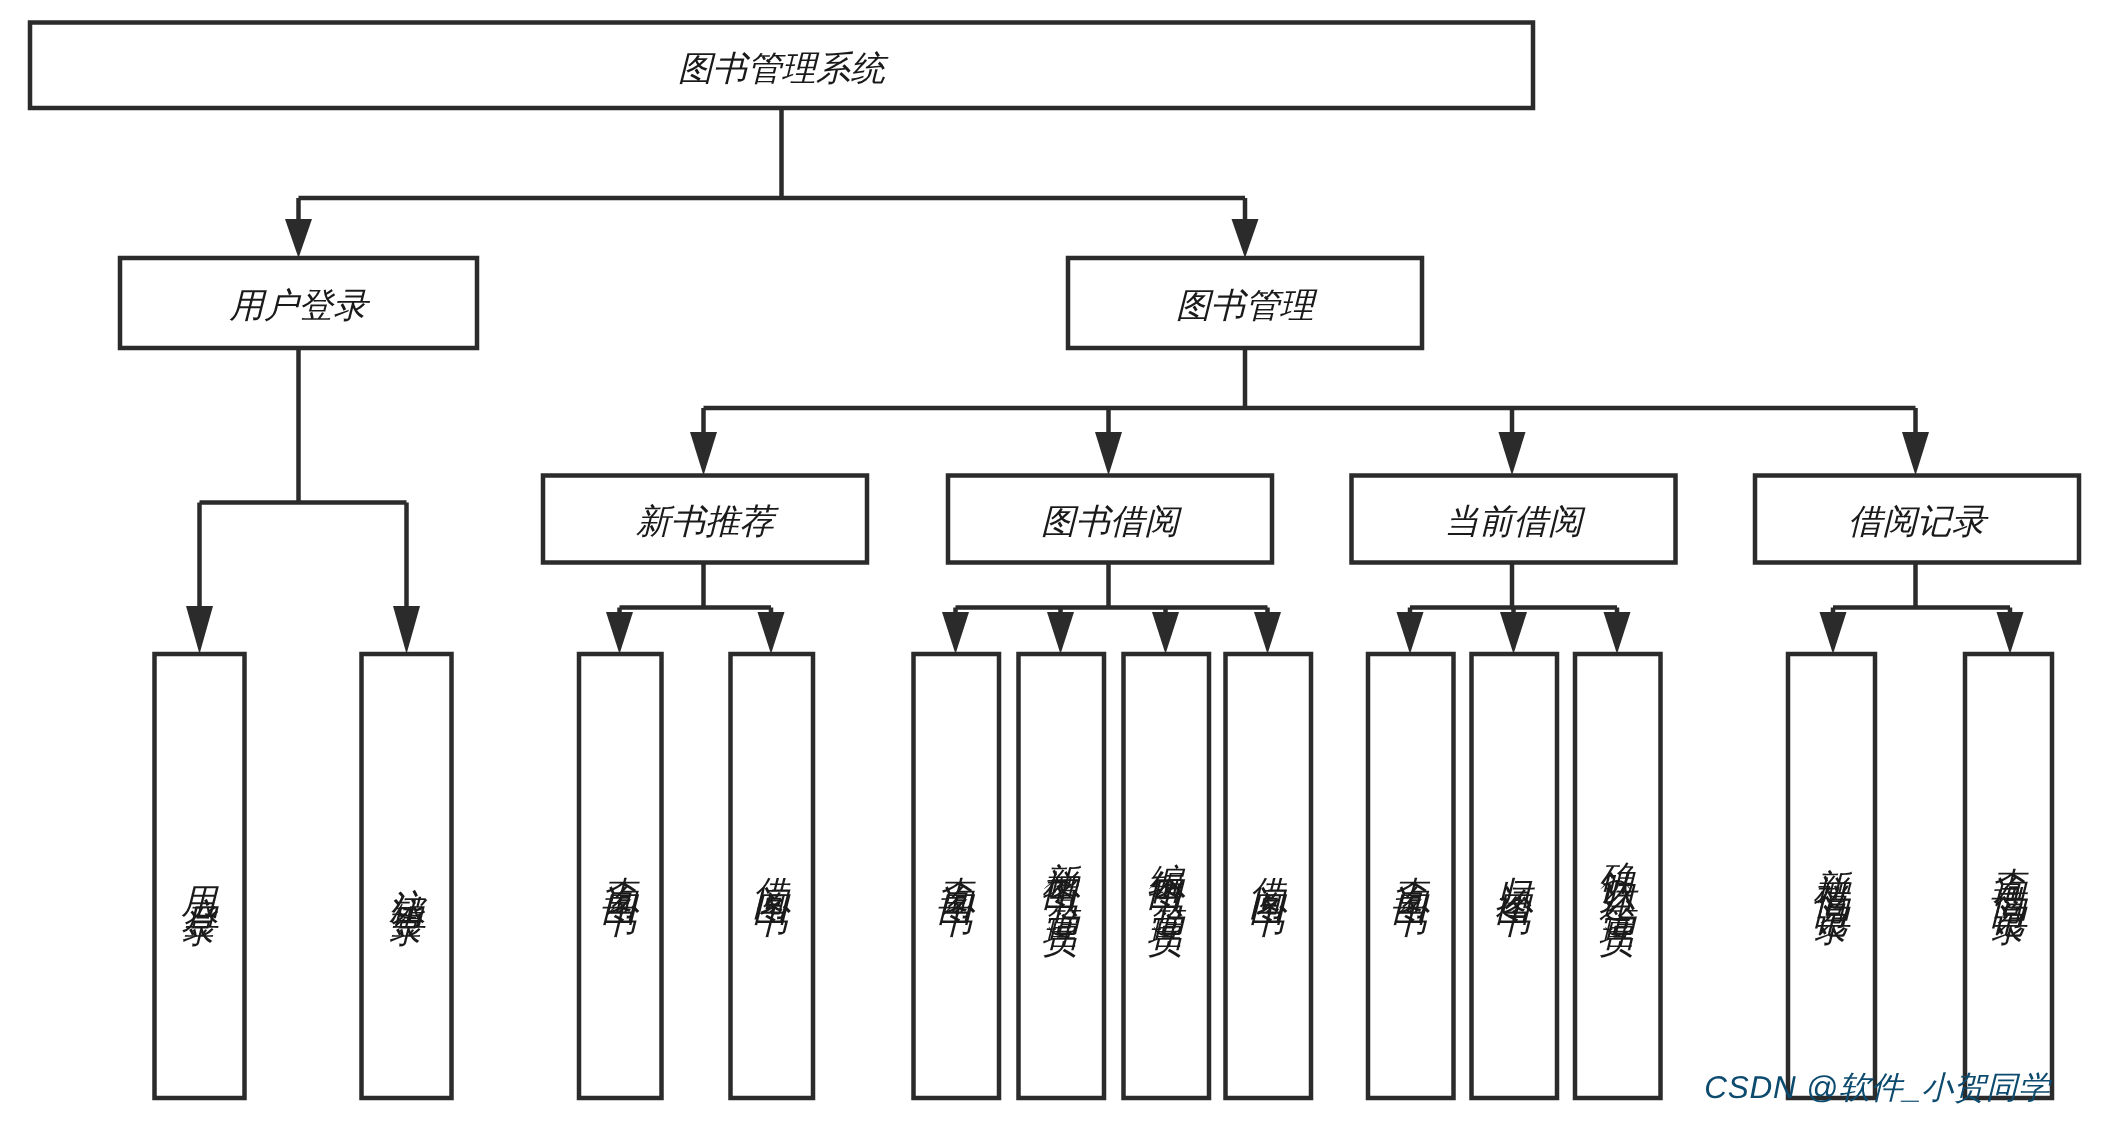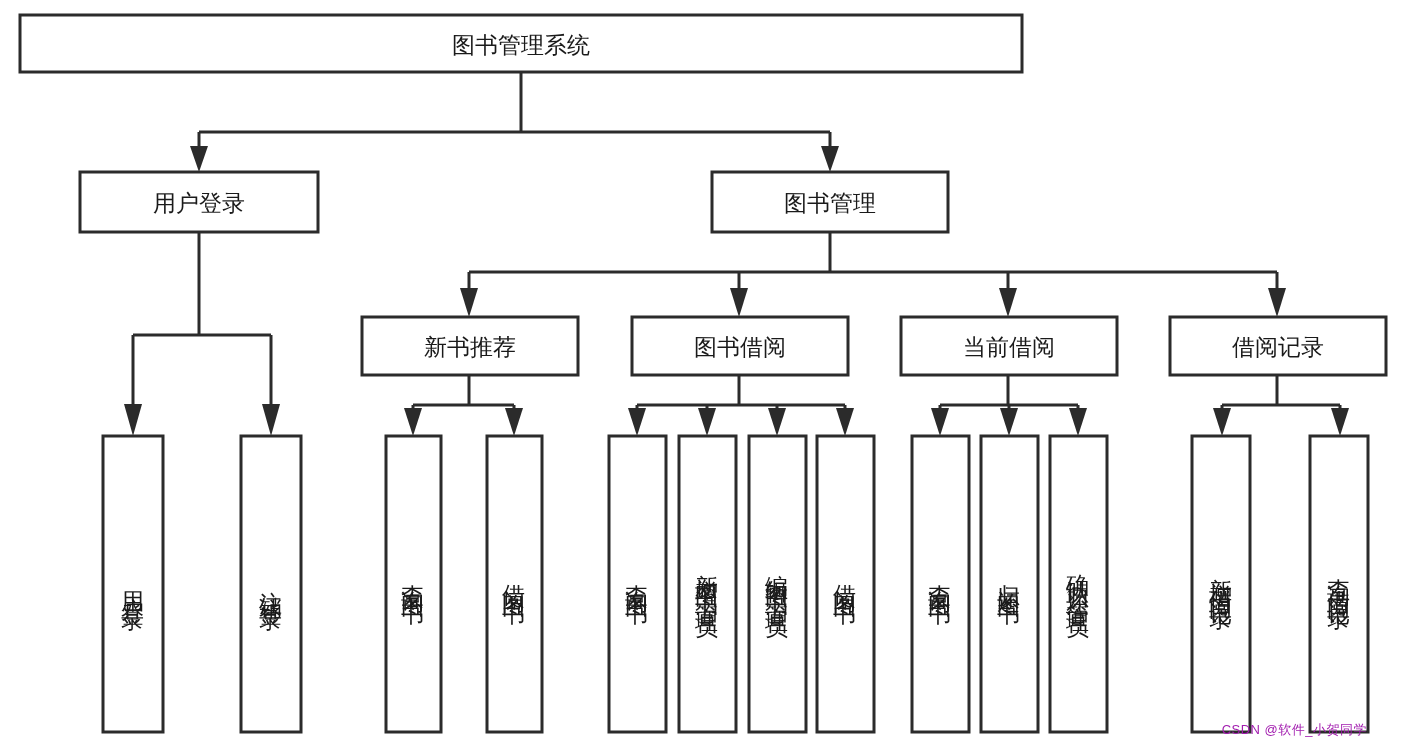--- a/index.html
+++ b/index.html
@@ -12,20 +12,21 @@
     width: 1405px;
     height: 747px;
     font-family: "Liberation Sans", "DejaVu Sans", sans-serif;
     overflow: hidden;
   }
   #diagram-root {
     position: relative;
     width: 1379px;
     height: 747px;
     background: #ffffff;
+    font-style: italic;
   }
   svg#flow-svg {
     position: absolute;
     left: 0;
     top: 0;
     width: 1405px;
     height: 747px;
     display: block;
   }
   .node-rect {
@@ -60,22 +61,22 @@
     white-space: pre;
     writing-mode: vertical-rl;
     glyph-orientation-vertical: 0;
     letter-spacing: 6px;
   }
   .watermark-text {
     position: absolute;
     right: 12px;
     bottom: 8px;
     font-family: "Liberation Sans", "DejaVu Sans", sans-serif;
-    font-size: 13px;
-    color: #a21caf;
+    font-size: 21px;
+    color: #0c4a6e;
     letter-spacing: 0.5px;
     user-select: none;
     pointer-events: none;
   }
 </style>
 </head>
 <body>
 
 <div id="diagram-root">
 

